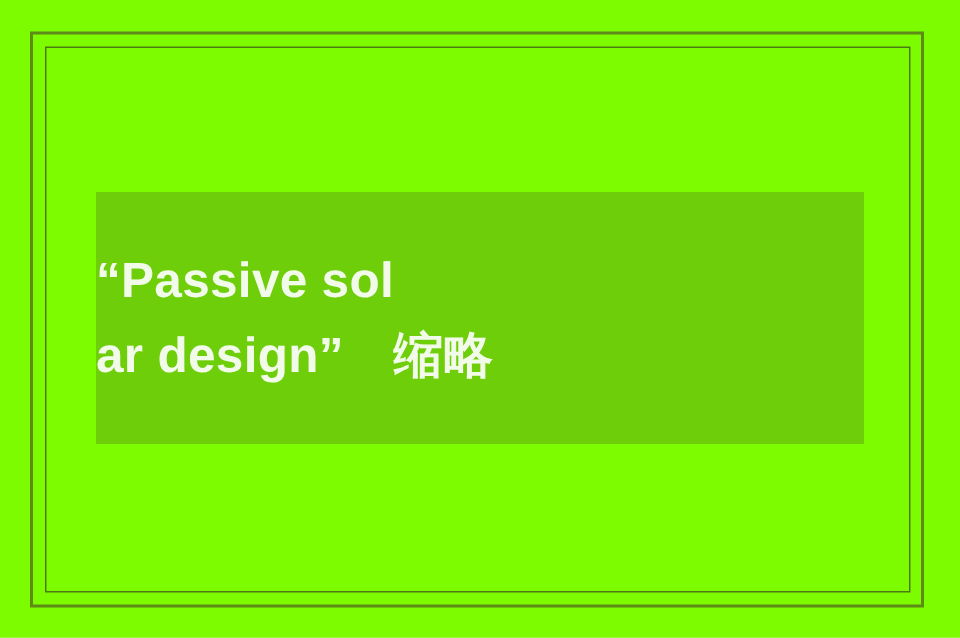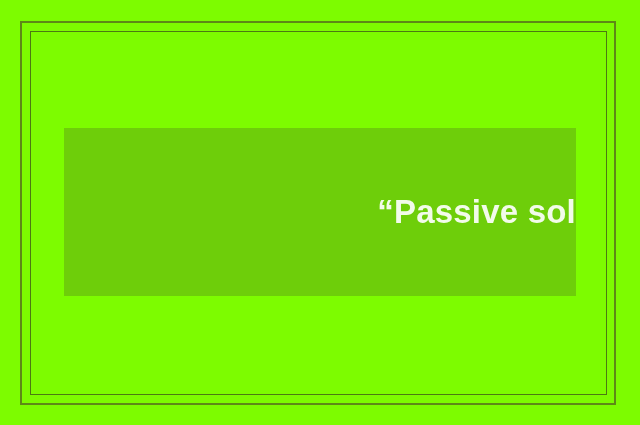--- a/index.html
+++ b/index.html
@@ -48,21 +48,21 @@
   
   #content-block {
     position: absolute;
     left: 64px;
     top: 128px;
     width: 512px;
     height: 168px;
     background: #6ECE0A;
     display: flex;
     flex-direction: column;
-    align-items: flex-end;
+    align-items: flex-start;
     justify-content: center;
     box-sizing: border-box;
   }
 
   .title-line {
     color: #F2FBEA;
     font-family: "Liberation Sans", sans-serif;
     font-weight: bold;
     font-size: 33px;
     line-height: 50px;
@@ -74,15 +74,16 @@
 </head>
 <body>
 
 <div id="slide-canvas">
 
   <div id="frame-outer"></div>
   <div id="frame-inner"></div>
 
   <div id="content-block">
     <div class="title-line">“Passive sol</div>
+    <div class="title-line">ar design”　缩略</div>
   </div>
 
 </div>
 
 </body></html>

